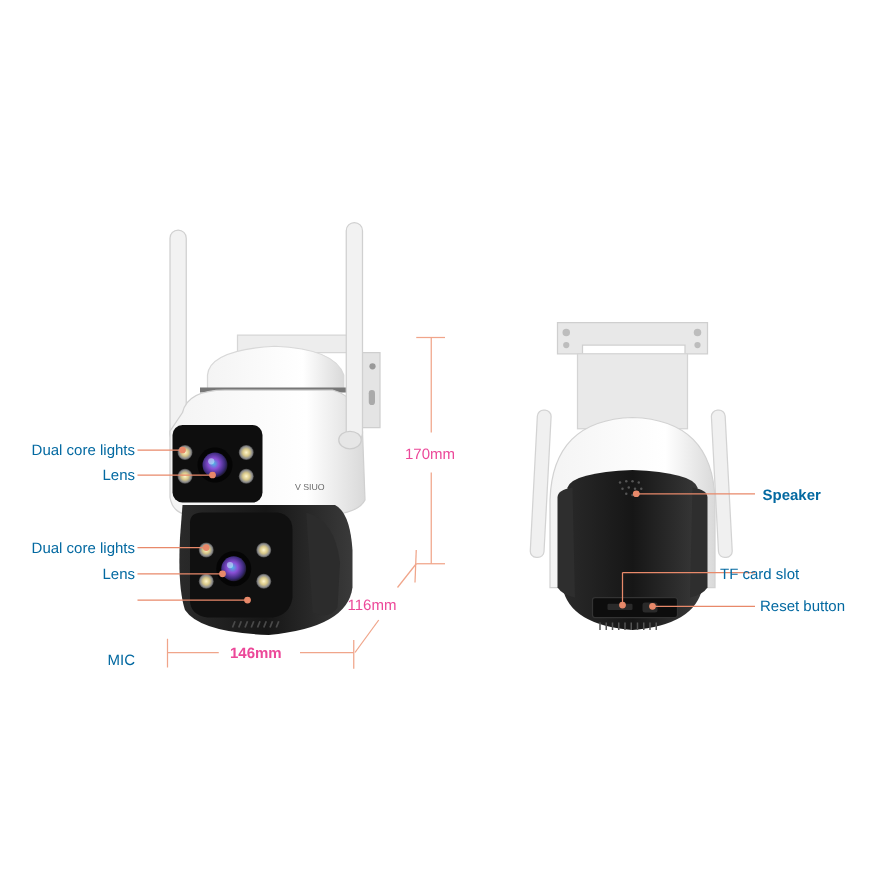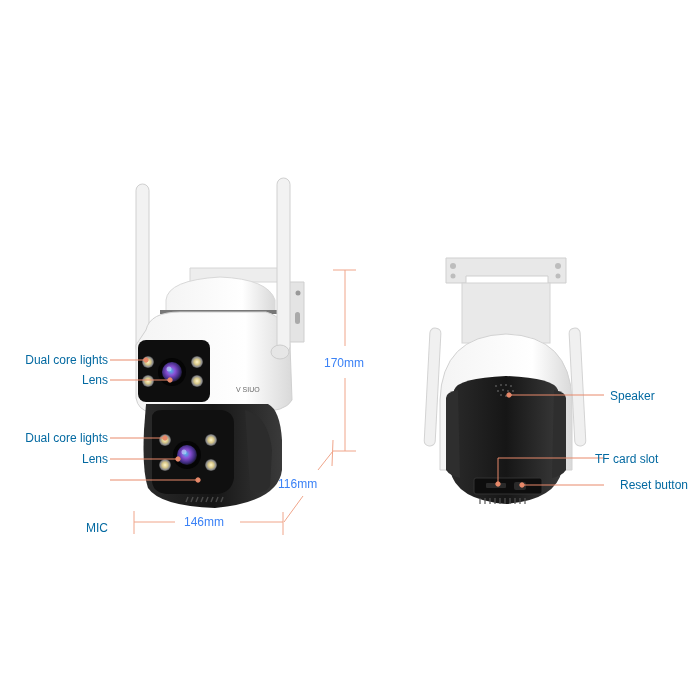--- a/index.html
+++ b/index.html
@@ -1,20 +1,20 @@
 <!DOCTYPE html>
 <html><head>
 <meta charset="utf-8">
 <style>
   html,body{margin:0;padding:0;background:#ffffff;}
   body{width:700px;height:700px;position:relative;overflow:hidden;font-family:"Liberation Sans","DejaVu Sans",sans-serif;}
   .stage{position:absolute;left:0;top:0;width:700px;height:700px;}
   .label{position:absolute;font-size:12px;color:#0369a1;white-space:nowrap;line-height:14px;}
   .label.right{text-align:right;}
-  .dim{position:absolute;font-size:12px;color:#3b82f6;white-space:nowrap;line-height:14px;}
+  .dim{position:absolute;font-size:12px;color:#ec4899;white-space:nowrap;line-height:14px;}
   svg{position:absolute;left:0;top:0;}
 </style>
 </head>
 <body>
 
 <div class="stage">
 
   <svg width="700" height="700" viewBox="0 0 700 700">
     <defs>
       <linearGradient id="wht" x1="0" x2="1" y1="0" y2="0">
@@ -196,19 +196,19 @@
   </svg>
 
   <div class="label right" style="left:0;top:353px;width:108px;">Dual core lights</div>
   <div class="label right" style="left:0;top:373px;width:108px;">Lens</div>
   <div class="label right" style="left:0;top:431px;width:108px;">Dual core lights</div>
   <div class="label right" style="left:0;top:452px;width:108px;">Lens</div>
   <div class="label right" style="left:0;top:473px;width:108px;margin-top:48px;">MIC</div>
 
   <div class="dim" style="left:324px;top:356px;">170mm</div>
   <div class="dim" style="left:278px;top:477px;">116mm</div>
-  <div class="dim" style="left:184px;top:515px;">146mm</div>
-
-  <div class="label" style="left:610px;top:389px;">Speaker</div>
-  <div class="label" style="left:595px;top:452px;">TF card slot</div>
-  <div class="label" style="left:608px;top:478px;margin-left:12px;">Reset button</div>
+  <div class="dim" style="left:184px;top:515px;font-weight:bold;">146mm</div>
+
+  <div class="label" style="left:610px;top:389px;font-weight:bold;">Speaker</div>
+  <div class="label" style="left:576px;top:452px;">TF card slot</div>
+  <div class="label" style="left:608px;top:478px;">Reset button</div>
 
 </div>
 
 </body></html>

